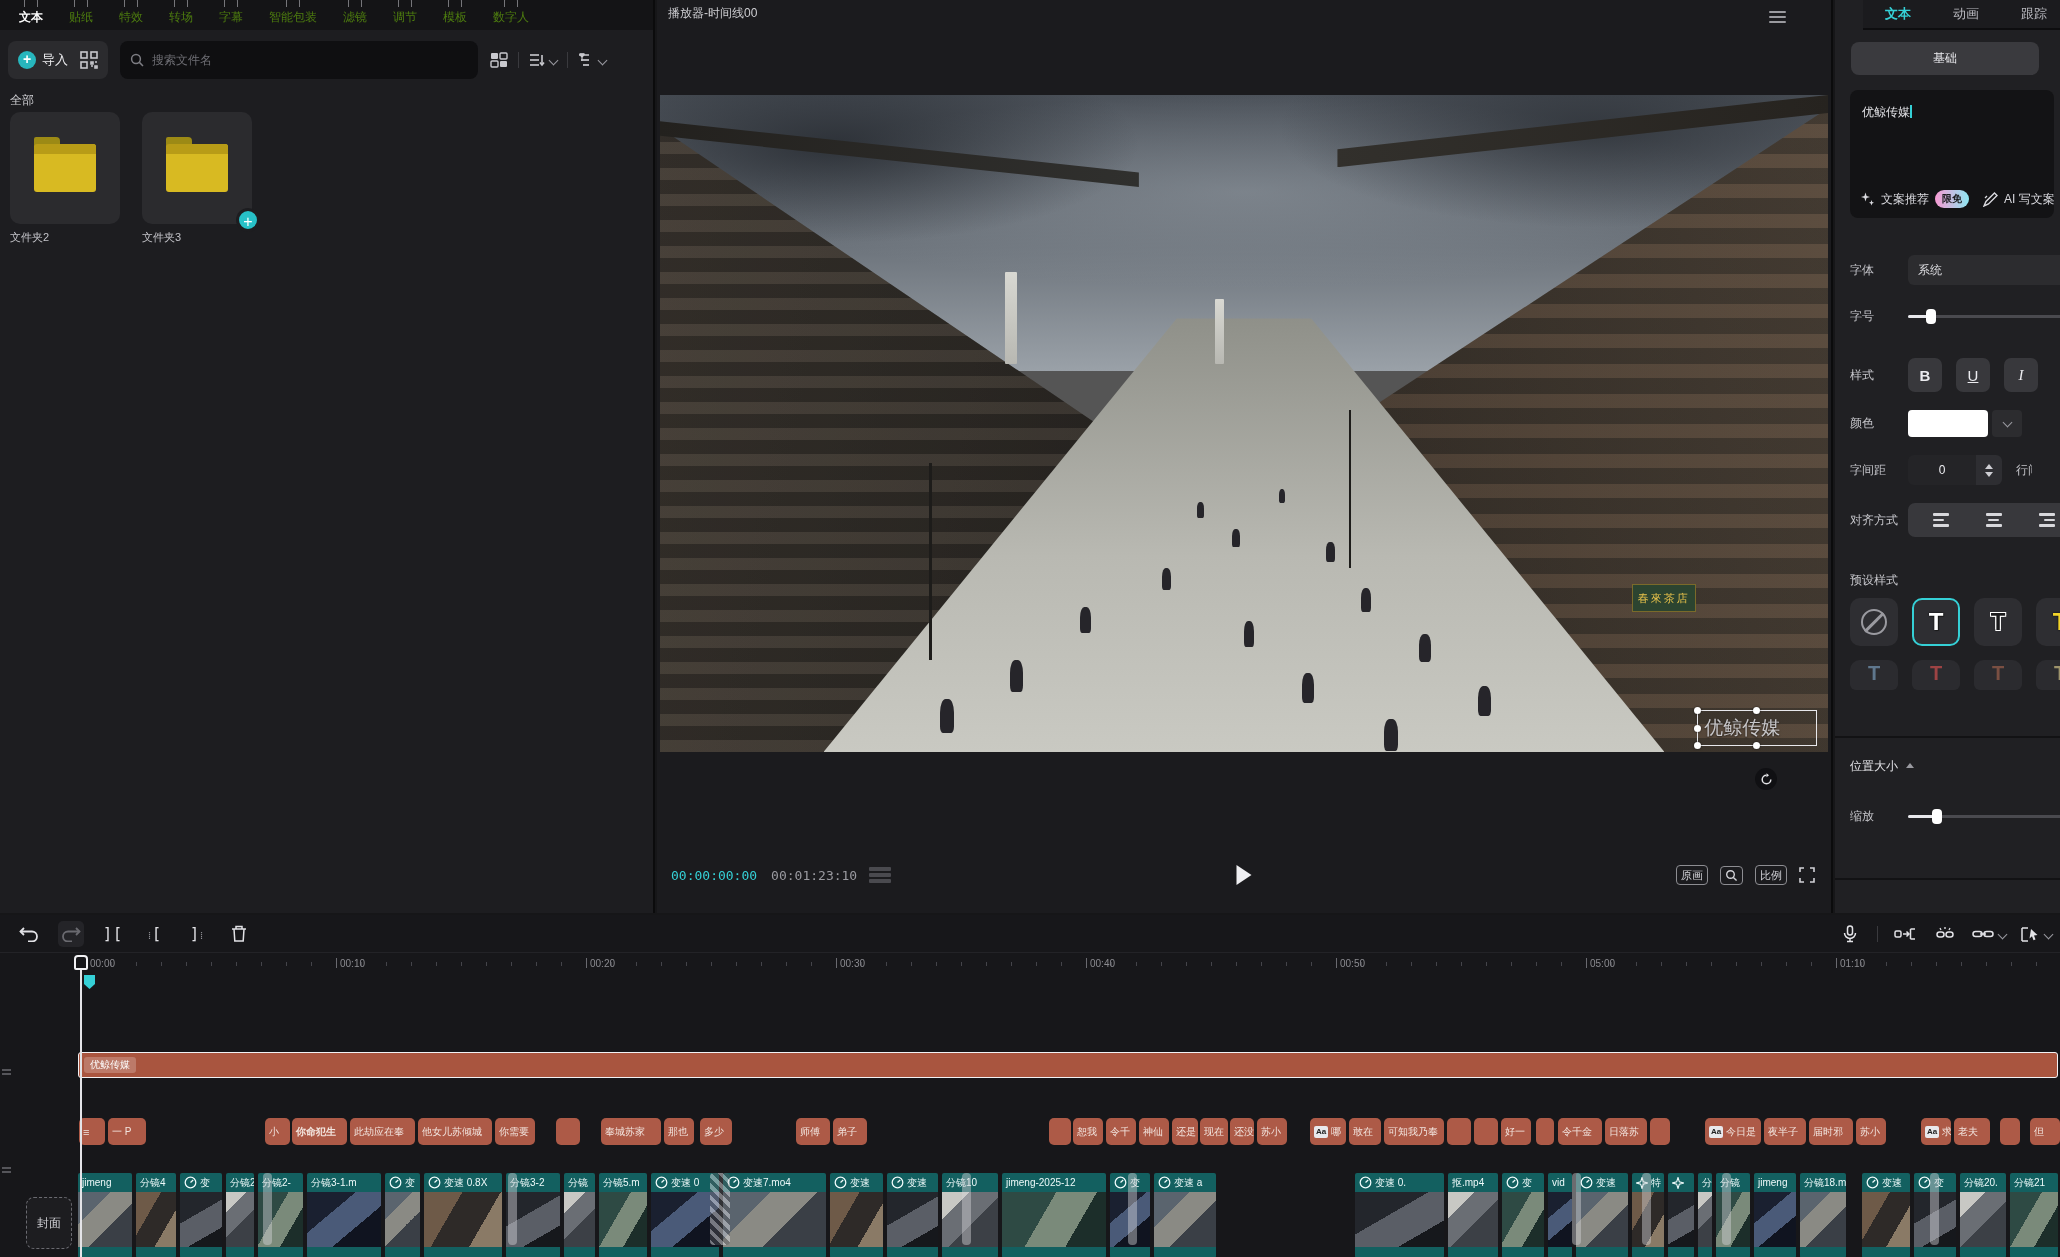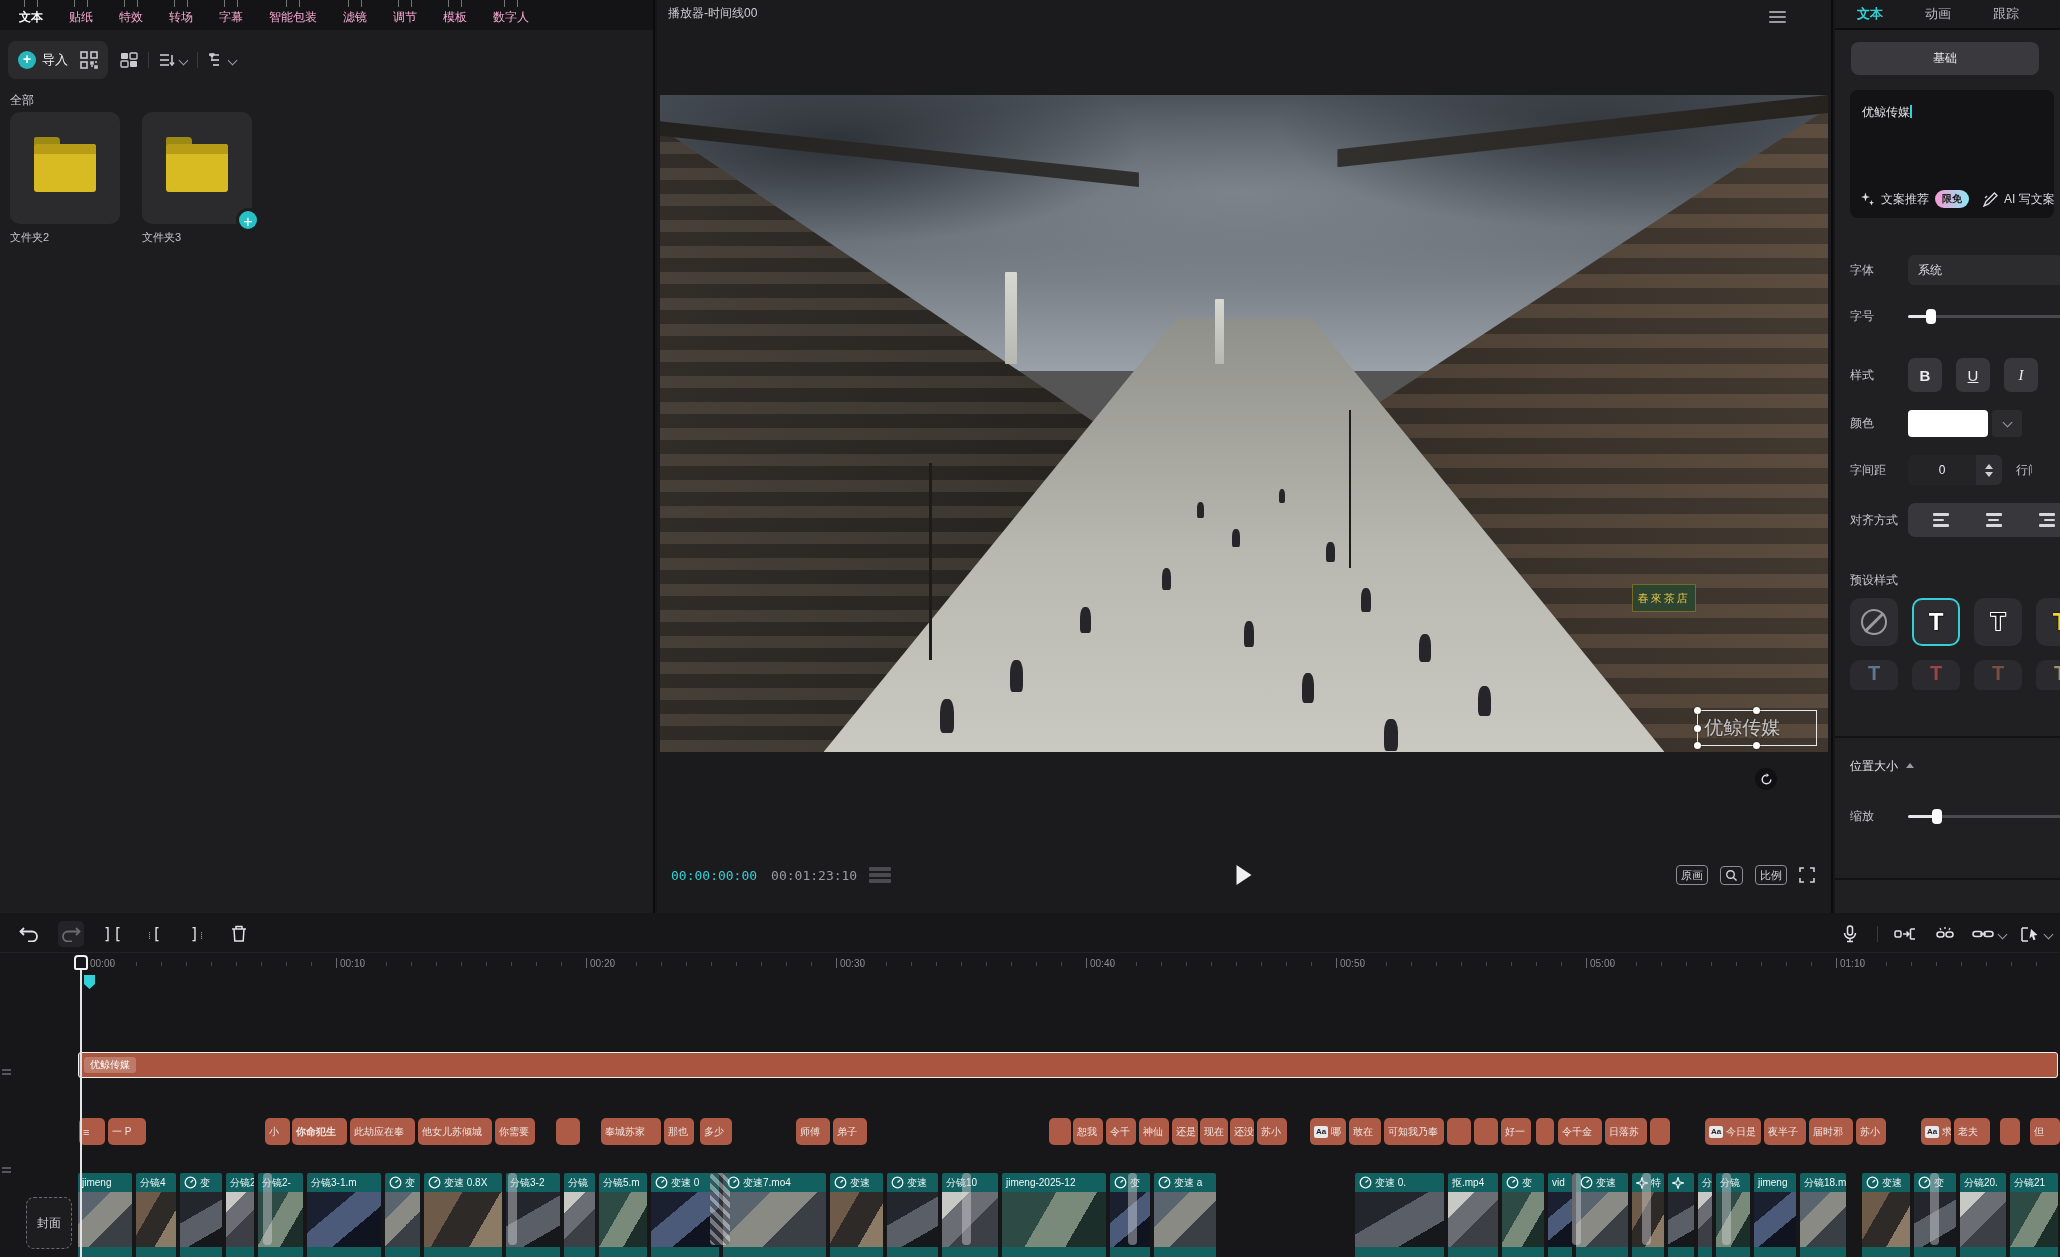--- a/index.html
+++ b/index.html
@@ -1,30 +1,30 @@
 <!DOCTYPE html>
 <html><head>
 <meta charset="utf-8">
 <style>
   * { margin:0; padding:0; box-sizing:border-box; }
   html,body { width:2060px; height:1257px; overflow:hidden; background:#0e0e10;
     font-family:"Liberation Sans","DejaVu Sans",sans-serif; color:#d6d6da; }
   #app { position:relative; width:2060px; height:1257px; background:#161618; }
 
   
-  .abs { position:absolute; }
+  .abs { position:absolute;padding-left:28px; }
   svg { display:block; }
   .chev { display:inline-block; width:7px; height:7px; border-right:1.6px solid #9a9aa0; border-bottom:1.6px solid #9a9aa0; transform:rotate(45deg); margin-left:5px; vertical-align:2px; }
 
   
   #media-panel { left:0; top:0; width:655px; height:913px; background:#1d1d20; border-right:2px solid #0b0b0c; }
   .menu-bar { position:absolute; left:0; top:0; width:100%; height:30px; background:#141416; display:flex; align-items:flex-end; padding:0 0 4px 6px; gap:0; }
   .menu-tab { display:flex; flex-direction:column; align-items:center; padding:0 13px; cursor:pointer; }
   .menu-tab .mi { width:14px; height:9px; border:1.5px solid #8f8f94; border-bottom:none; border-radius:3px 3px 0 0; margin-bottom:2px; opacity:.8; }
-  .menu-tab span { font-size:12px; color:#f9a8d4; white-space:nowrap; }
+  .menu-tab span { font-size:12px; color:#4d7c0f; white-space:nowrap; }
   .menu-tab.active span { color:#ffffff; font-weight:bold; }
 
   .media-toolbar { position:absolute; left:8px; top:40px; width:640px; height:40px; display:flex; align-items:center; }
   .import-group { display:flex; align-items:center; background:#2b2b2e; border-radius:8px; height:38px; padding:0 10px; }
   .import-btn { display:flex; align-items:center; gap:6px; cursor:pointer; }
   .plus-circle { width:18px; height:18px; border-radius:50%; background:#27b6bd; color:#fff; font-size:14px; line-height:17px; text-align:center; font-weight:bold; }
   .import-btn span { font-size:13px; color:#ececef; }
   .qr-btn { margin-left:12px; cursor:pointer; }
   .search-box { margin-left:12px; flex:0 0 358px; height:38px; background:#0f0f11; border-radius:8px; display:flex; align-items:center; padding:0 10px; }
   .search-box input { background:transparent; border:none; outline:none; color:#cfcfd4; font-size:12px; margin-left:8px; width:300px; font-family:inherit; }
@@ -245,20 +245,27 @@
         <div class="qr-btn">
           <svg width="18" height="18" viewBox="0 0 18 18">
               <g fill="none" stroke="#c9c9ce" stroke-width="1.6">
                 <rect x="1" y="1" width="6" height="6"></rect>
                 <rect x="11" y="1" width="6" height="6"></rect>
                 <rect x="1" y="11" width="6" height="6"></rect>
                 <path d="M11 11h2v2h-2zM15 11h2M11 15h2M15 15h2v2h-2z"></path>
               </g>
             </svg>
         </div>
+      </div>
+      <div class="search-box">
+        <svg width="14" height="14" viewBox="0 0 14 14">
+            <circle cx="6" cy="6" r="4.4" fill="none" stroke="#7d7d83" stroke-width="1.5"></circle>
+            <line x1="9.4" y1="9.4" x2="13" y2="13" stroke="#7d7d83" stroke-width="1.5"></line>
+          </svg>
+        <input type="text" placeholder="搜索文件名" style="">
       </div>
       <div class="view-icons">
         <span>
           <svg width="18" height="16" viewBox="0 0 18 16">
               <rect x="1" y="1" width="7" height="6" rx="1" fill="#c9c9ce"></rect>
               <rect x="10" y="1" width="7" height="6" rx="1" fill="none" stroke="#c9c9ce" stroke-width="1.4"></rect>
               <rect x="1" y="9" width="7" height="6" rx="1" fill="none" stroke="#c9c9ce" stroke-width="1.4"></rect>
               <rect x="10" y="9" width="7" height="6" rx="1" fill="#c9c9ce"></rect>
             </svg>
         </span>

